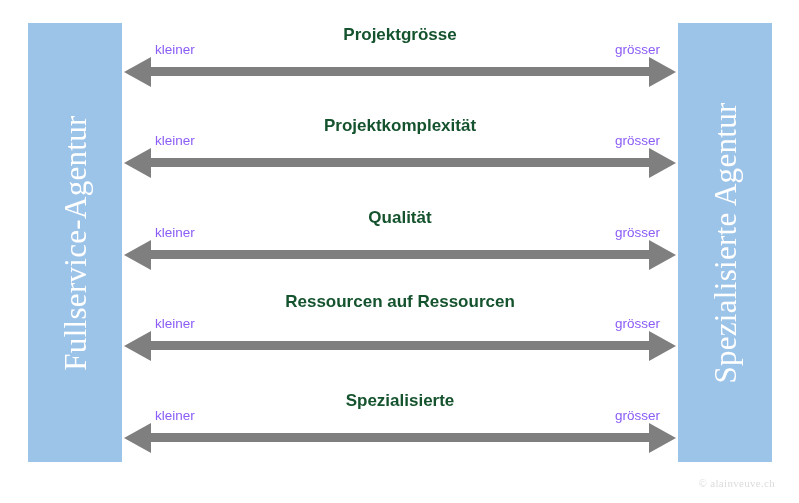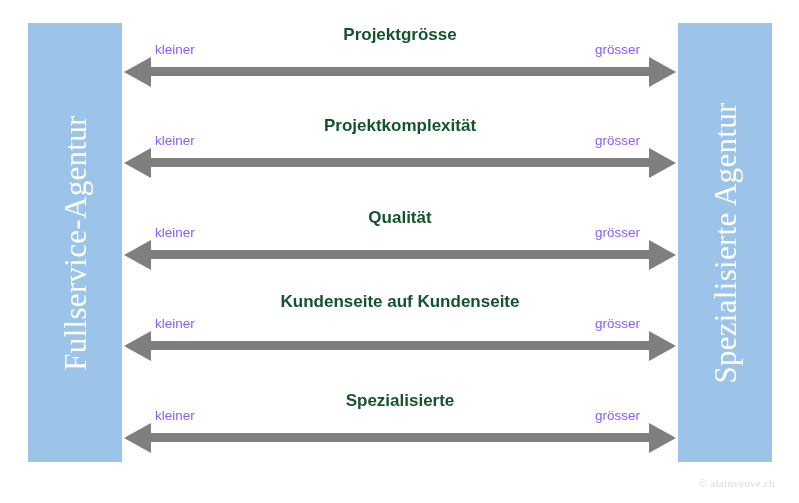--- a/index.html
+++ b/index.html
@@ -93,21 +93,21 @@
     white-space: nowrap;
   }
 
   .end-label {
     position: absolute;
     font-size: 13.5px;
     color: #8b5cf6;
     white-space: nowrap;
   }
   .end-label.min { left: 31px; }
-  .end-label.max { right: 36px; }
+  .end-label.max { right: 16px; }
 
   
   .watermark {
     position: absolute;
     right: 24px;
     bottom: 14px;
     font-size: 11px;
     color: #dcdcdc;
     white-space: nowrap;
     letter-spacing: 0.3px;
@@ -154,21 +154,21 @@
     <div class="end-label min" style="top:1px;">kleiner</div>
     <div class="end-label max" style="top:1px;">grösser</div>
     <div class="arrow" style="top:16px;">
       <div class="head left"></div>
       <div class="shaft"></div>
       <div class="head right"></div>
     </div>
   </div>
 
   <div class="row" style="top:315px;">
-    <div class="row-title" style="top:-23px;">Kundenseite auf Kundenseite</div>
+    <div class="row-title" style="top:-23px;">Ressourcen auf Ressourcen</div>
     <div class="end-label min" style="top:1px;">kleiner</div>
     <div class="end-label max" style="top:1px;">grösser</div>
     <div class="arrow" style="top:16px;">
       <div class="head left"></div>
       <div class="shaft"></div>
       <div class="head right"></div>
     </div>
   </div>
 
   <div class="row" style="top:407px;">

